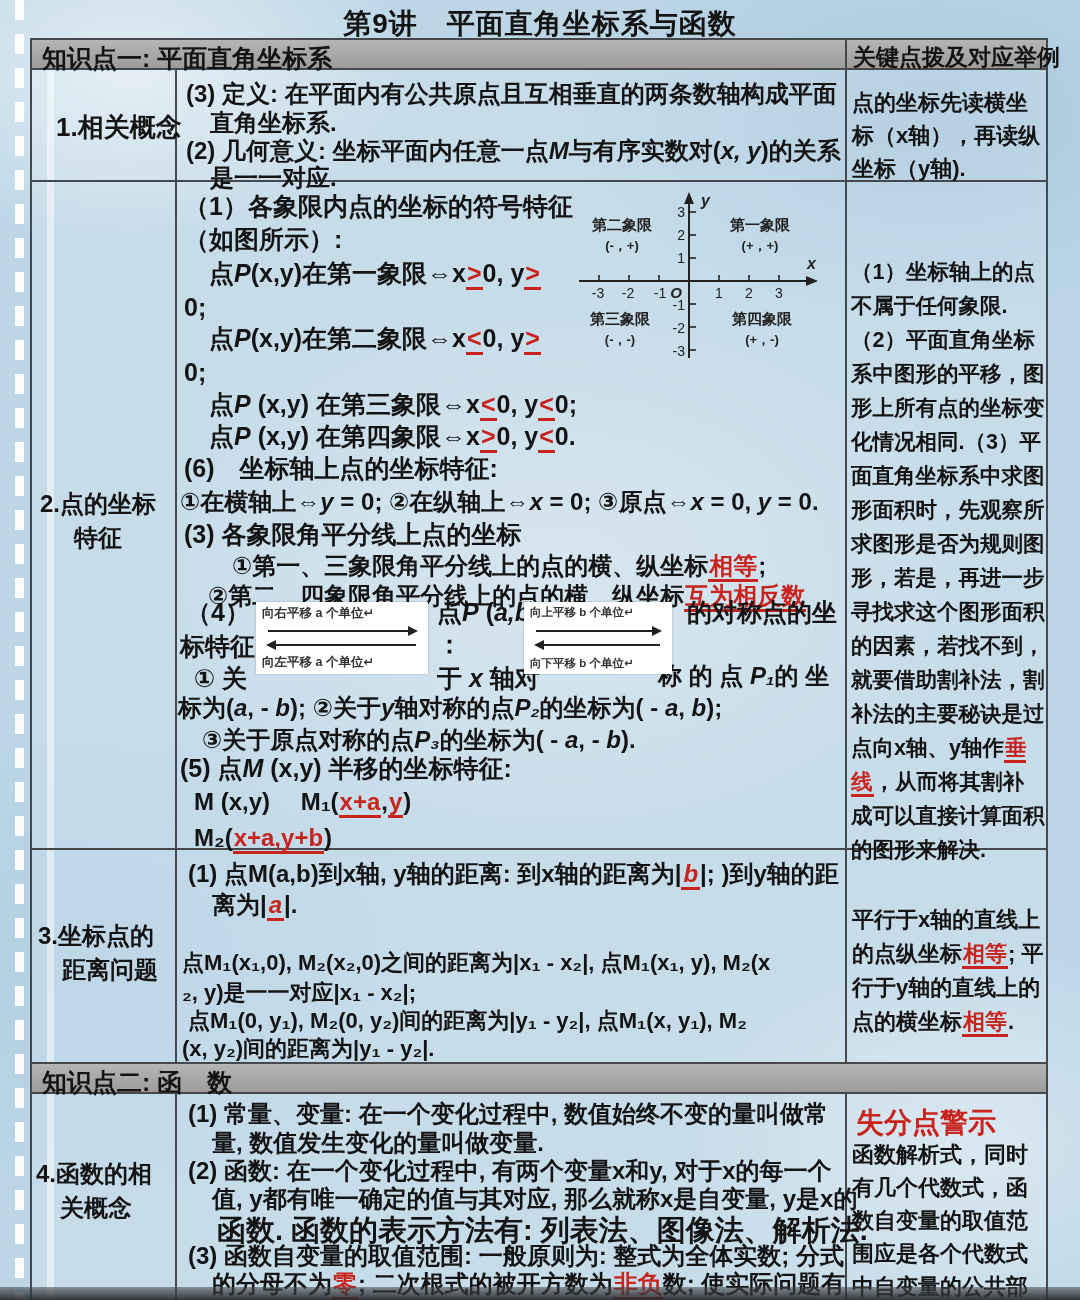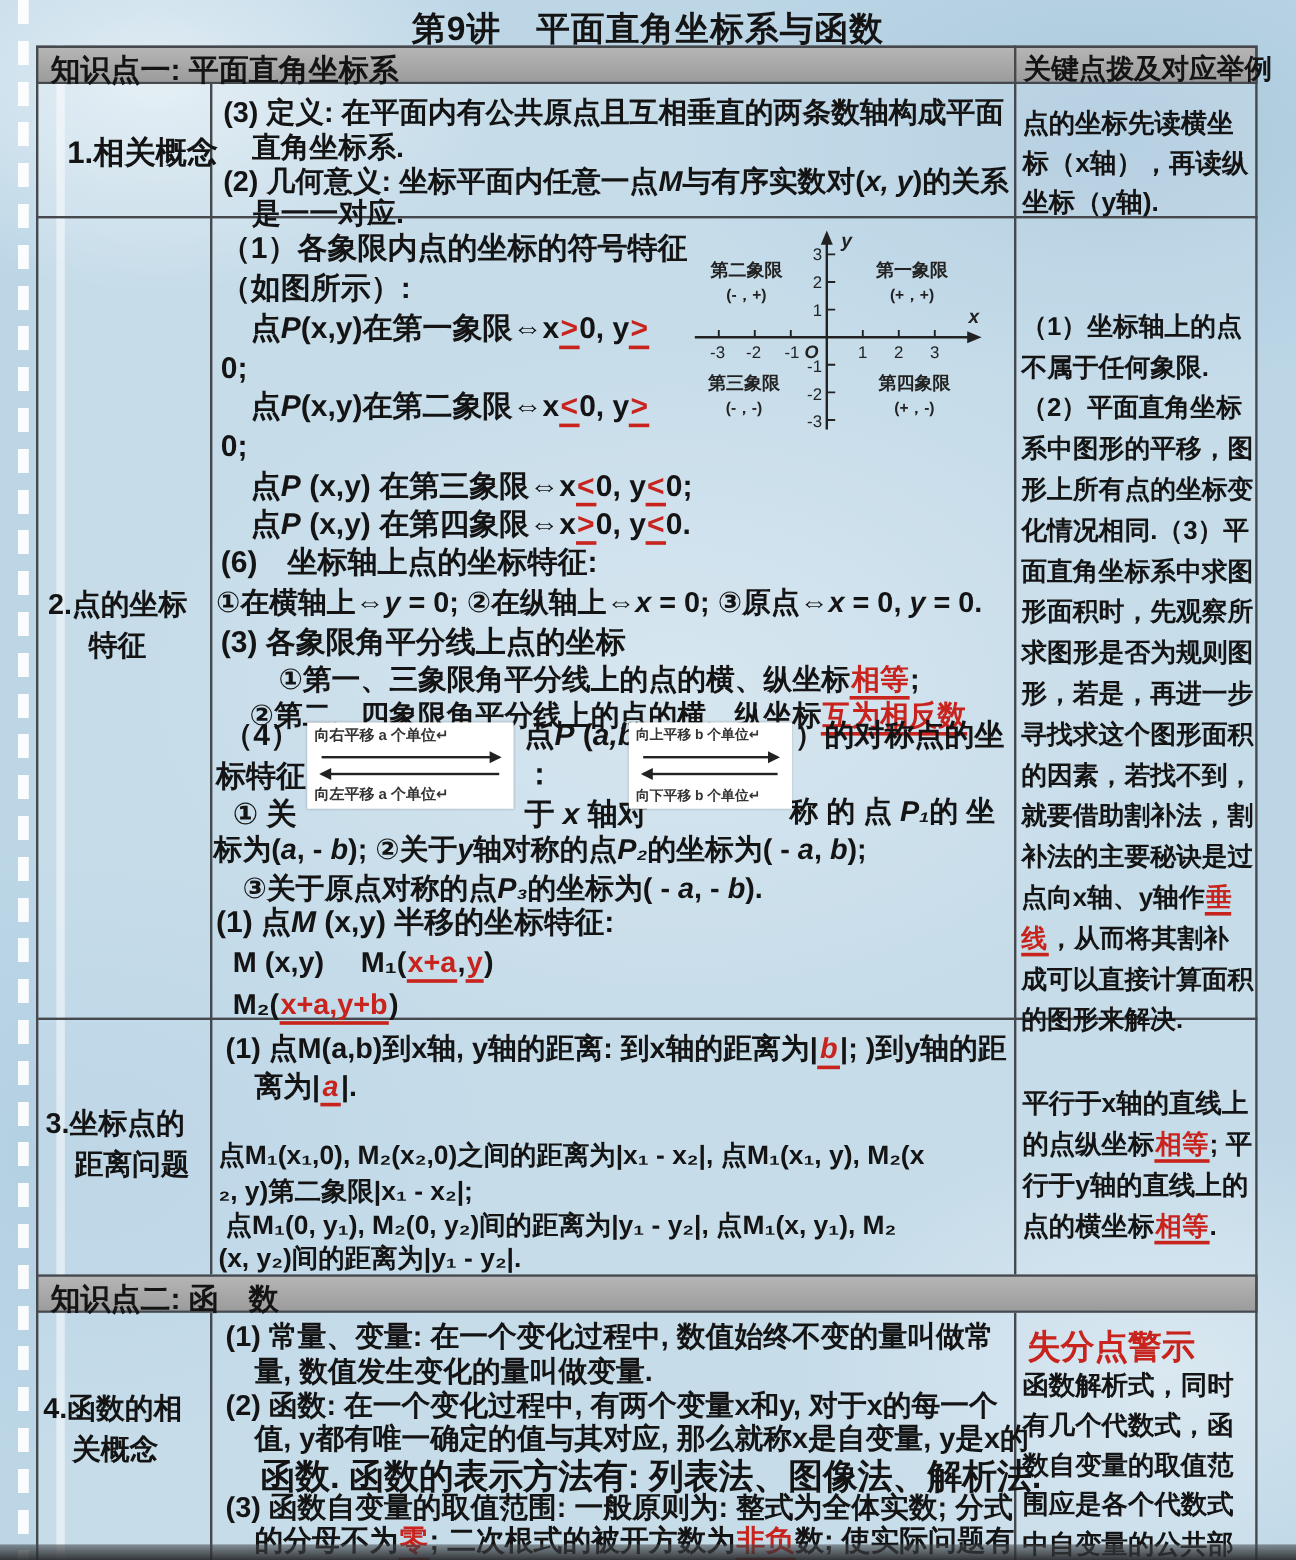--- a/index.html
+++ b/index.html
@@ -99,31 +99,31 @@
   <div class="t" style="left:186px;top:596px">（4）</div>
   <div class="t" style="left:180px;top:630px">标特征</div>
   <div class="t" style="left:194px;top:662px">① 关</div>
   <div class="t" style="left:437px;top:596px"><span>点</span><span class="seg-v">P</span><span> (</span><span class="seg-v">a,b</span></div>
   <div class="t" style="left:437px;top:628px">：</div>
   <div class="t" style="left:437px;top:662px"><span>于 </span><span class="seg-v">x</span><span> 轴对</span></div>
   <div class="t" style="left:662px;top:596px">）的对称点的坐</div>
   <div class="t" style="left:658px;top:660px;font-size:24px"><span>称 的 点 </span><span class="seg-v">P₁</span><span>的 坐</span></div>
   <div class="t" style="left:178px;top:692px;font-size:24px"><span>标为(</span><span class="seg-v">a</span><span>, - </span><span class="seg-v">b</span><span>); ②关于</span><span class="seg-v">y</span><span>轴对称的点</span><span class="seg-v">P₂</span><span>的坐标为( - </span><span class="seg-v">a</span><span>, </span><span class="seg-v">b</span><span>);</span></div>
   <div class="t" style="left:178px;top:724px;font-size:24px"><span>　③关于原点对称的点</span><span class="seg-v">P₃</span><span>的坐标为( - </span><span class="seg-v">a</span><span>, - </span><span class="seg-v">b</span><span>).</span></div>
-  <div class="t" style="left:180px;top:752px"><span>(1) 点</span><span class="seg-v">M</span><span> (x,y) 半移的坐标特征:</span></div>
+  <div class="t" style="left:180px;top:752px"><span>(5) 点</span><span class="seg-v">M</span><span> (x,y) 半移的坐标特征:</span></div>
   <div class="t" style="left:194px;top:786px;font-size:24px"><span>M (x,y)　 M₁(</span><span class="seg-ru">x+a</span><span>,</span><span class="seg-ru">y</span><span>)</span></div>
   <div class="t" style="left:194px;top:824px;font-size:24px"><span>M₂(</span><span class="seg-ru">x+a,y+b</span><span>)</span></div>
 
   <div class="tbox" style="left:256px;top:602px;width:172px;height:72px">
     <div class="lbl">向右平移 a 个单位↵</div>
     <div class="arr r"></div>
     <div class="arr l"></div>
     <div class="lbl">向左平移 a 个单位↵</div>
   </div>
-  <div class="tbox" style="left:524px;top:602px;width:136px;height:72px">
+  <div class="tbox" style="left:524px;top:602px;width:148px;height:72px">
     <div class="lbl" style="font-size:11.5px">向上平移 b 个单位↵</div>
     <div class="arr r"></div>
     <div class="arr l"></div>
     <div class="lbl" style="font-size:11.5px">向下平移 b 个单位↵</div>
   </div>
 
   <svg style="position:absolute;left:564px;top:186px" width="270" height="188" viewBox="0 0 270 188">
     <g stroke="#222" stroke-width="2">
       <line x1="15" y1="95" x2="246" y2="95"></line>
       <line x1="125" y1="172" x2="125" y2="12"></line>
@@ -175,21 +175,21 @@
     </g>
   </svg>
 
   <div class="key" style="left:851px;top:255px;font-size:21.5px;line-height:34px"><span>（1）坐标轴上的点不属于任何象限.（2）平面直角坐标系中图形的平移，图形上所有点的坐标变化情况相同.（3）平面直角坐标系中求图形面积时，先观察所求图形是否为规则图形，若是，再进一步寻找求这个图形面积的因素，若找不到，就要借助割补法，割补法的主要秘诀是过点向x轴、y轴作</span><span class="seg-ru">垂线</span><span>，从而将其割补成可以直接计算面积的图形来解决.</span></div>
 
   <div class="t" style="left:38px;top:920px;font-size:24px">3.坐标点的</div>
   <div class="t" style="left:62px;top:954px;font-size:24px">距离问题</div>
   <div class="t" style="left:188px;top:858px;font-size:24px"><span>(1) 点M(a,b)到x轴, y轴的距离: 到x轴的距离为|</span><span class="seg-ruv">b</span><span>|; )到y轴的距</span></div>
   <div class="t" style="left:188px;top:889px;font-size:24px"><span>　离为|</span><span class="seg-ruv">a</span><span>|.</span></div>
   <div class="t" style="left:182px;top:948px;font-size:22px">点M₁(x₁,0), M₂(x₂,0)之间的距离为|x₁ - x₂|, 点M₁(x₁, y), M₂(x</div>
-  <div class="t" style="left:182px;top:978px;font-size:22px">₂, y)第二象限|x₁ - x₂|;</div>
+  <div class="t" style="left:182px;top:978px;font-size:22px">₂, y)是一一对应|x₁ - x₂|;</div>
   <div class="t" style="left:188px;top:1006px;font-size:22px">点M₁(0, y₁), M₂(0, y₂)间的距离为|y₁ - y₂|, 点M₁(x, y₁), M₂</div>
   <div class="t" style="left:182px;top:1034px;font-size:22px">(x, y₂)间的距离为|y₁ - y₂|.</div>
   <div class="key" style="left:852px;top:903px;font-size:22px;line-height:34px"><span>平行于x轴的直线上的点纵坐标</span><span class="seg-ru">相等</span><span>; 平行于y轴的直线上的点的横坐标</span><span class="seg-ru">相等</span><span>.</span></div>
 
   <div class="t" style="left:36px;top:1158px;font-size:24px">4.函数的相</div>
   <div class="t" style="left:60px;top:1192px;font-size:24px">关概念</div>
   <div class="t" style="left:188px;top:1098px;font-size:24px">(1) 常量、变量: 在一个变化过程中, 数值始终不变的量叫做常</div>
   <div class="t" style="left:188px;top:1127px;font-size:24px">　量, 数值发生变化的量叫做变量.</div>
   <div class="t" style="left:188px;top:1155px;font-size:24px">(2) 函数: 在一个变化过程中, 有两个变量x和y, 对于x的每一个</div>
   <div class="t" style="left:188px;top:1183px;font-size:24px">　值, y都有唯一确定的值与其对应, 那么就称x是自变量, y是x的</div>

